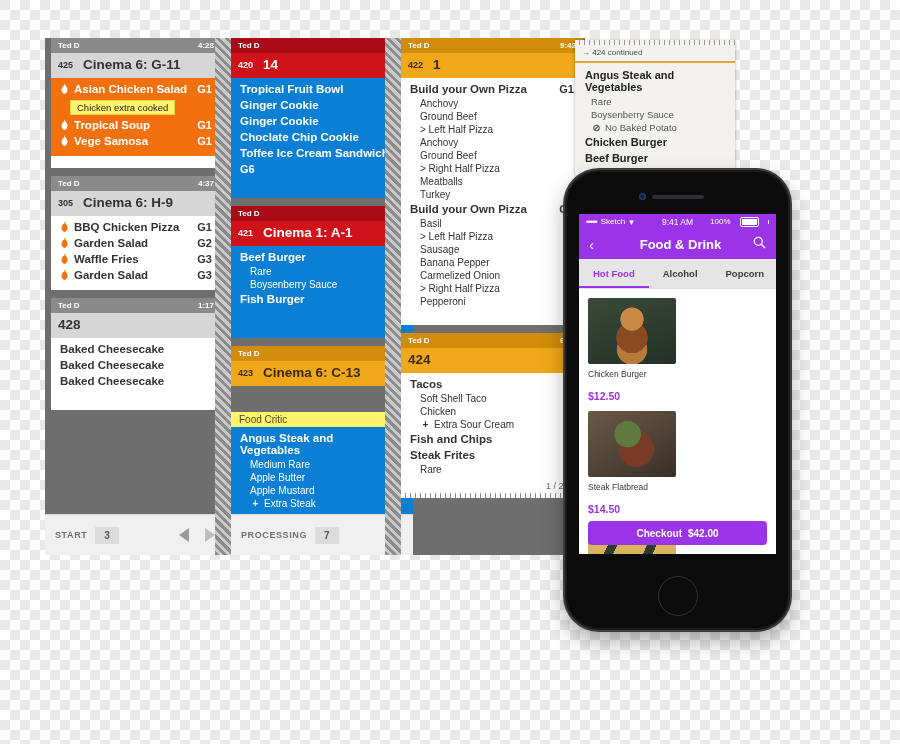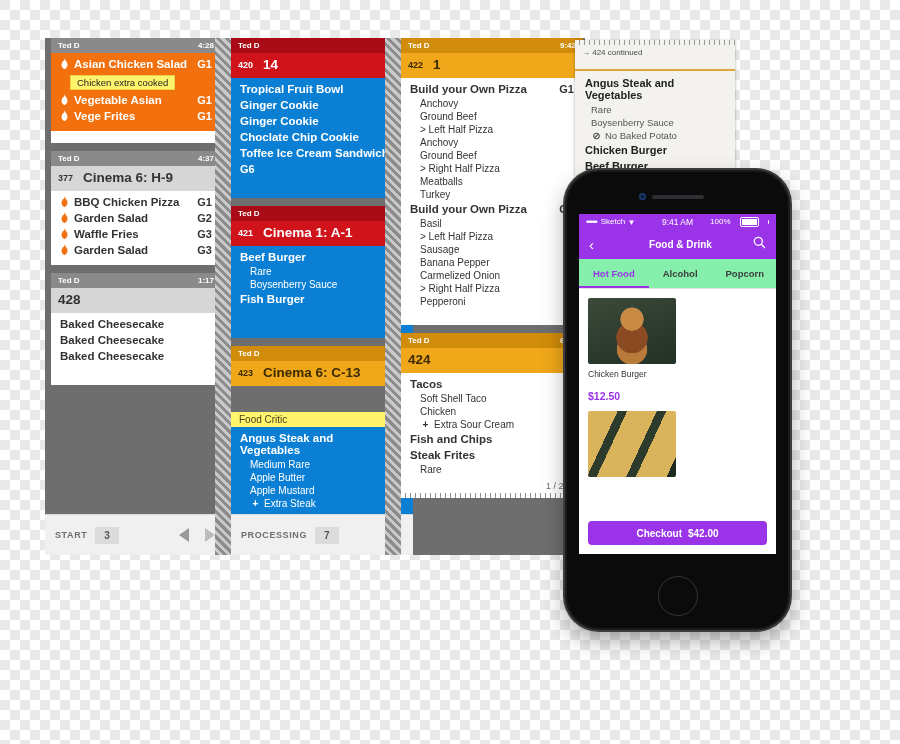--- a/index.html
+++ b/index.html
@@ -61,21 +61,21 @@
   .t-amber .thead{background:#d08c0a;color:#fff;}
   .t-amber .ttitle{background:#f0a81a;color:#3a2a00;}
   .t-amber .banner{background:#fff46b;color:#4a4320;}
 
   
   .receipt{position:absolute;left:575px;top:40px;width:160px;height:135px;
     background:#f3f2ef;overflow:hidden;
     box-shadow:0 1px 3px rgba(0,0,0,.35);}
   .perf-top{height:5px;background:
     repeating-linear-gradient(90deg,#f3f2ef 0 4px,#9a9a9a 4px 5px);}
-  .rc-head{font-size:8px;color:#4a4a4a;padding:3px 7px 12px;border-bottom:2px solid #e0a63a;}
+  .rc-head{font-size:8px;color:#4a4a4a;padding:3px 7px 4px;border-bottom:2px solid #e0a63a;}
   .rc-body{padding:4px 0;}
   .rc-row{font-size:11px;font-weight:bold;color:#222;padding:2px 10px;}
   .rc-sub{font-size:9.5px;color:#555;padding:1px 10px 1px 16px;}
 
   .perf-bot{position:absolute;left:0;right:0;bottom:0;height:5px;
     background:repeating-linear-gradient(90deg,#fff 0 4px,#8e8e8e 4px 5px);}
   .pager{position:absolute;right:8px;bottom:7px;font-size:9px;color:#6b6b6b;margin-top:13px;}
 
   
   .phone{position:absolute;left:565px;top:170px;width:225px;height:460px;
@@ -98,25 +98,25 @@
   .carrier{margin-left:4px;}
   .wifi{margin-left:4px;font-size:9px;}
   .clock{position:absolute;left:50%;transform:translateX(-50%);font-size:8.5px;}
   .batt{margin-left:auto;display:flex;align-items:center;gap:9px;font-size:8px;}
   .battbox{width:17px;height:8px;border:1px solid #fff;border-radius:2px;position:relative;}
   .battbox:after{content:"";position:absolute;left:1px;top:1px;bottom:1px;right:1px;background:#fff;}
   .battcap{width:1.5px;height:4px;background:#fff;border-radius:0 1px 1px 0;}
 
   .navbar{height:30px;background:#9b34e8;color:#fff;display:flex;align-items:center;
     padding:0 10px;position:relative;}
-  .nav-title{position:absolute;left:6px;right:0;text-align:center;font-size:10px;font-weight:bold;}
+  .nav-title{position:absolute;left:6px;right:0;text-align:center;font-size:13px;font-weight:bold;}
   .chev{font-size:15px;line-height:1;z-index:2;}
   .mag{margin-left:auto;z-index:2;}
 
-  .tabs{display:flex;background:#86efac;border-bottom:1px solid #e3e3e3;position:relative;}
+  .tabs{display:flex;background:#e5e5e5;border-bottom:1px solid #e3e3e3;position:relative;}
   .tab{flex:0 0 auto;padding:9px 14px;font-size:9.5px;font-weight:bold;color:#3c3c3c;}
   .tab.active{color:#9b34e8;box-shadow:inset 0 -2px 0 #9b34e8;}
 
   .grid{display:flex;flex-wrap:wrap;gap:9px;padding:9px;background:#fff;}
   .card{width:88px;}
   .thumb{width:88px;height:66px;border-radius:2px;overflow:hidden;position:relative;}
   .pname{font-size:8.5px;color:#333;margin-top:5px;}
   .price{font-size:10.5px;color:#9b34e8;font-weight:bold;margin-top:11px;}
 
   .checkout{position:absolute;left:9px;right:9px;bottom:9px;height:24px;border-radius:4px;
@@ -143,57 +143,61 @@
 
   <div class="board">
 
     <div class="col c1">
 
       <div class="ticket t-grey t-orange">
         <div class="thead">
           <span>Ted D</span>
           <span>4:28</span>
         </div>
+        <div class="ttitle">
+          <span class="tnum">425</span>
+          <span class="tname">Cinema 6: G-11</span>
+        </div>
         <div class="tbody">
           <div class="row">
             <span><span class="icon-flame">
               <svg viewBox="0 0 9 11" width="9" height="11">
                     <path d="M4.5 0C5 3 7.5 3.6 7.5 6.6 7.5 9 6.1 11 4.5 11S1.5 9 1.5 6.6C1.5 4.6 3 4.3 3 2.4c.8.9 1.2 1.5 1.5-2.4z" fill="#fff"></path>
                   </svg>
             </span><span>Asian Chicken Salad</span></span>
             <span class="g">G1</span>
           </div>
           <div class="note">Chicken extra cooked</div>
           <div class="row">
             <span><span class="icon-flame">
               <svg viewBox="0 0 9 11" width="9" height="11">
                     <path d="M4.5 0C5 3 7.5 3.6 7.5 6.6 7.5 9 6.1 11 4.5 11S1.5 9 1.5 6.6C1.5 4.6 3 4.3 3 2.4c.8.9 1.2 1.5 1.5-2.4z" fill="#fff"></path>
                   </svg>
-            </span><span>Vegetable Asian</span></span>
+            </span><span>Tropical Soup</span></span>
             <span class="g">G1</span>
           </div>
           <div class="row">
             <span><span class="icon-flame">
               <svg viewBox="0 0 9 11" width="9" height="11">
                     <path d="M4.5 0C5 3 7.5 3.6 7.5 6.6 7.5 9 6.1 11 4.5 11S1.5 9 1.5 6.6C1.5 4.6 3 4.3 3 2.4c.8.9 1.2 1.5 1.5-2.4z" fill="#fff"></path>
                   </svg>
-            </span><span>Vege Frites</span></span>
+            </span><span>Vege Samosa</span></span>
             <span class="g">G1</span>
           </div>
         </div>
         <div style="height:12px;background:#fff"></div>
       </div>
 
       <div class="ticket t-grey t-white">
         <div class="thead">
           <span>Ted D</span>
           <span>4:37</span>
         </div>
         <div class="ttitle">
-          <span class="tnum">377</span>
+          <span class="tnum">305</span>
           <span class="tname">Cinema 6: H-9</span>
         </div>
         <div class="tbody">
           <div class="row">
             <span><span class="icon-flame">
               <svg viewBox="0 0 9 11" width="9" height="11">
                     <path d="M4.5 0C5 3 7.5 3.6 7.5 6.6 7.5 9 6.1 11 4.5 11S1.5 9 1.5 6.6C1.5 4.6 3 4.3 3 2.4c.8.9 1.2 1.5 1.5-2.4z" fill="#f2700d"></path>
                   </svg>
             </span><span>BBQ Chicken Pizza</span></span>
             <span class="g">G1</span>
@@ -488,20 +492,25 @@
 
       </div>
 
       <div class="grid">
         <div class="card">
           <div class="thumb ph-burger"></div>
           <div class="pname">Chicken Burger</div>
           <div class="price">$12.50</div>
         </div>
         <div class="card">
+          <div class="thumb ph-steak"></div>
+          <div class="pname">Steak Flatbread</div>
+          <div class="price">$14.50</div>
+        </div>
+        <div class="card">
           <div class="thumb ph-pizza"></div>
 
         </div>
 
       </div>
 
       <div class="checkout">
         <span>Checkout</span>
         <span>$42.00</span>
       </div>

